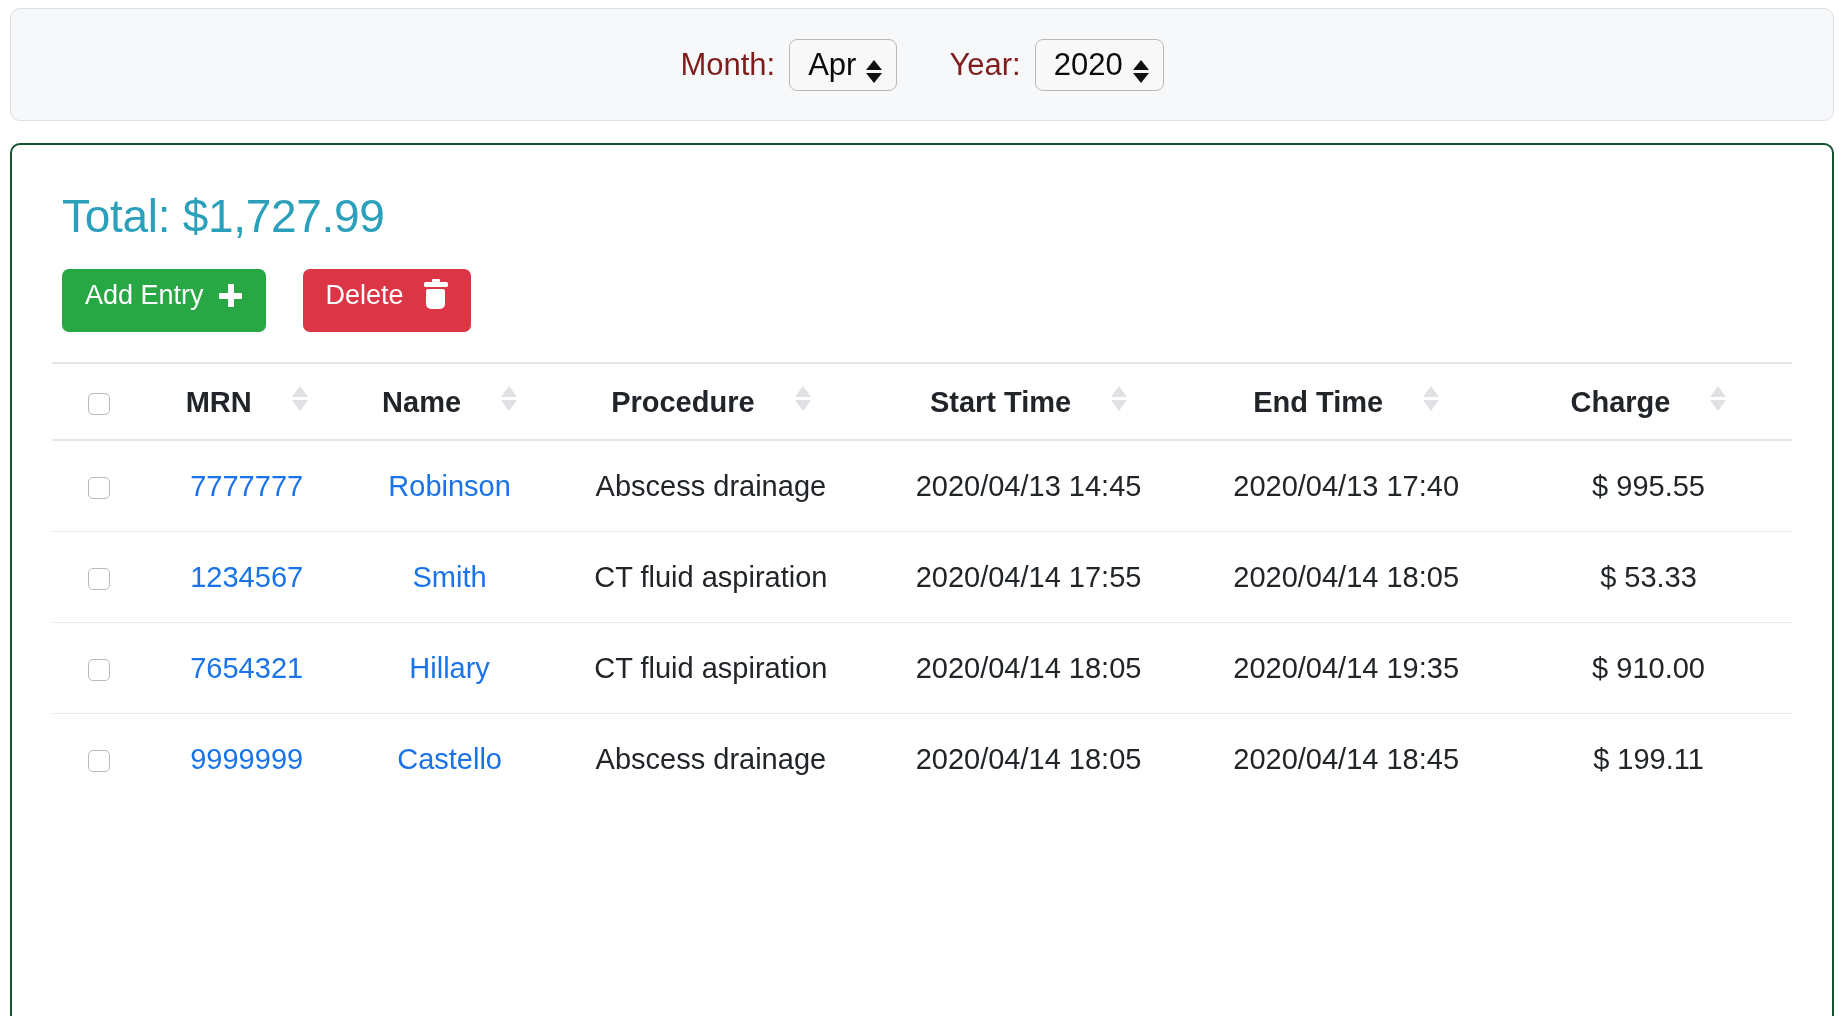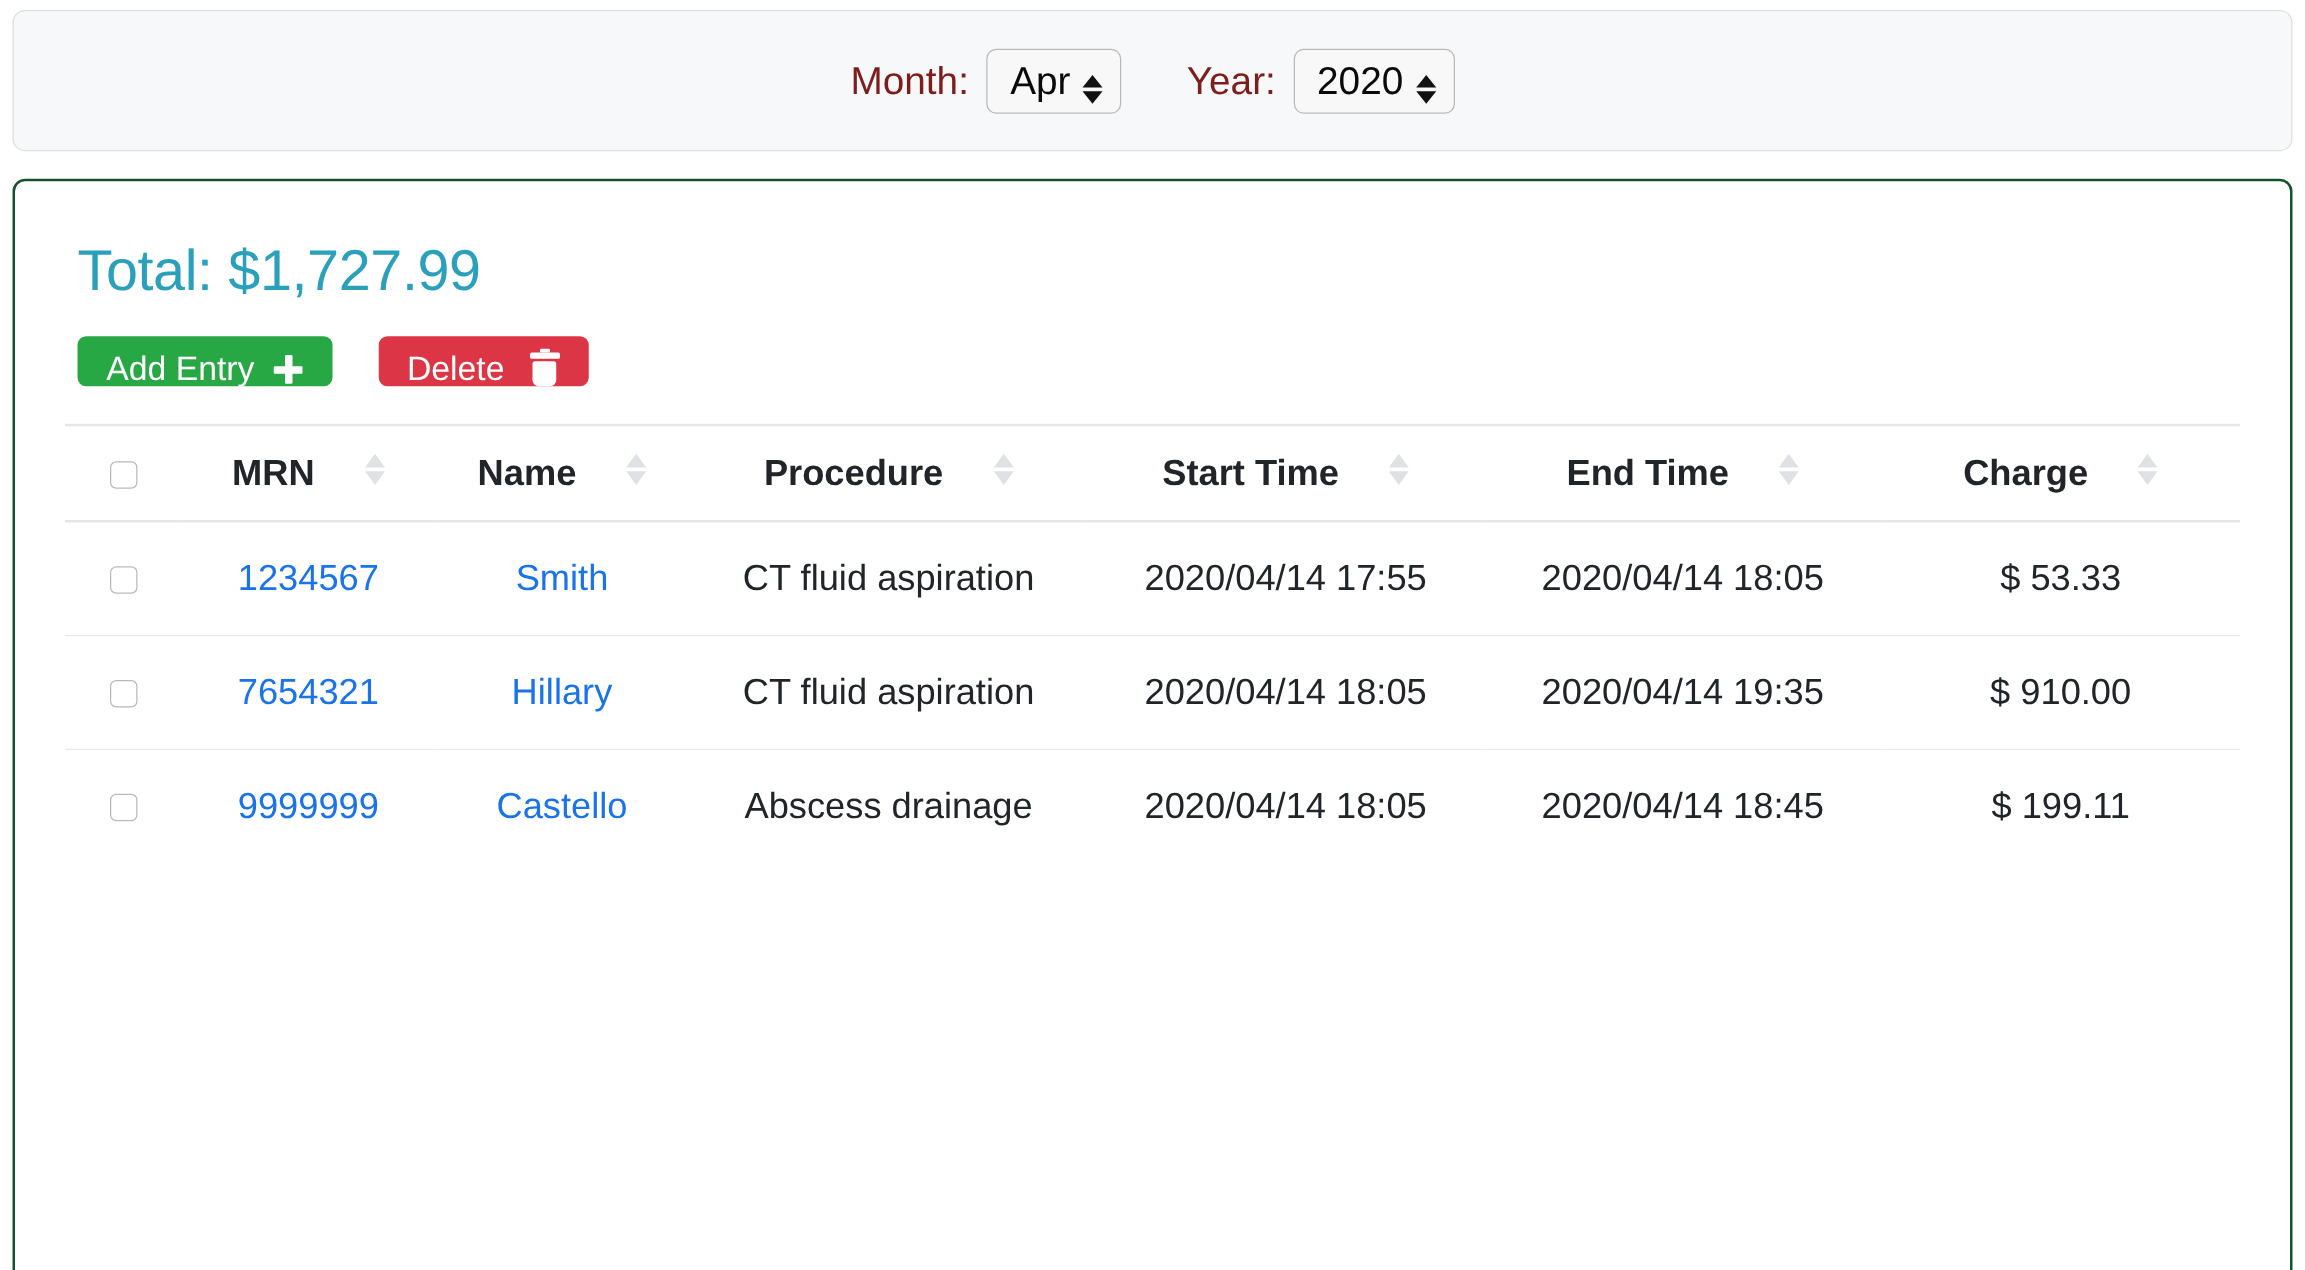--- a/index.html
+++ b/index.html
@@ -105,21 +105,21 @@
 
   .btn {
     border: none;
     border-radius: 7px;
     color: #ffffff;
     font-size: 27px;
     font-family: "Liberation Sans", sans-serif;
     display: inline-flex;
     align-items: center;
     gap: 14px;
-    padding: 13px 23px 0 23px;
+    padding: 13px 23px 23px 23px;
     cursor: pointer;
     line-height: 1;
   }
   .btn-add { background: #28a745; }
   .btn-del { background: #dc3545; gap: 20px; }
 
   .icon-plus {
     position: relative;
     width: 25px; height: 25px;
     display: inline-block;
@@ -350,20 +350,29 @@
               <span>Charge</span>
               <span class="sort-icon">
                   <span class="sort-up"></span>
                   <span class="sort-down"></span>
                 </span>
             </div>
           </th>
         </tr>
       </thead>
       <tbody>
+        <tr>
+          <td><input type="checkbox" class="cb" style=""></td>
+          <td><a class="link">7777777</a></td>
+          <td><a class="link">Robinson</a></td>
+          <td>Abscess drainage</td>
+          <td>2020/04/13 14:45</td>
+          <td>2020/04/13 17:40</td>
+          <td class="cell-charge">$ 995.55</td>
+        </tr>
         <tr>
           <td><input type="checkbox" class="cb" style=""></td>
           <td><a class="link">1234567</a></td>
           <td><a class="link">Smith</a></td>
           <td>CT fluid aspiration</td>
           <td>2020/04/14 17:55</td>
           <td>2020/04/14 18:05</td>
           <td class="cell-charge">$ 53.33</td>
         </tr>
         <tr>

